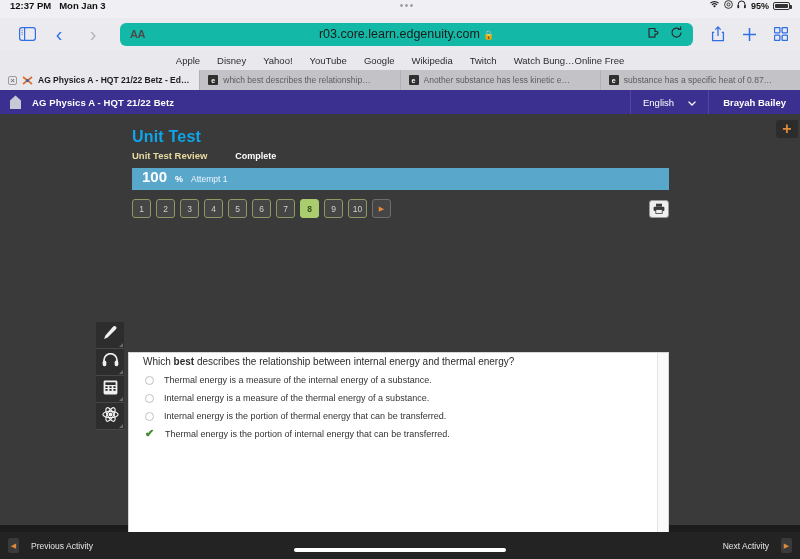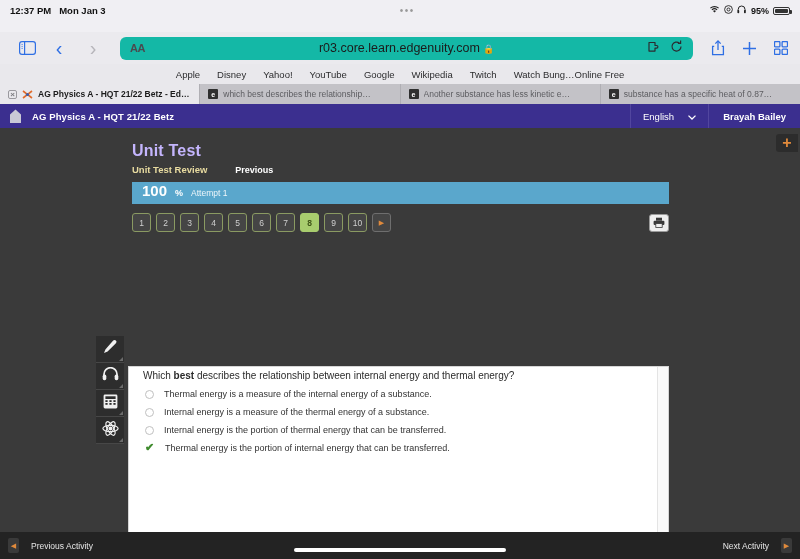--- a/index.html
+++ b/index.html
@@ -7,22 +7,22 @@
     width: 800px; height: 559px;
     font-family: "Liberation Sans", sans-serif;
     background: #1c1c1c;
     overflow: hidden;
   }
   #app { position: relative; width: 800px; height: 559px; }
 
   
   .statusbar {
     height: 18px; background: #f0eff3;
-    display: flex; align-items: flex-end;
-    padding: 16px 10px; font-size: 9.5px; color: #111;
+    display: flex; align-items: flex-start;
+    padding: 0 10px; font-size: 9.5px; color: #111;
   }
   .sb-left { display: flex; gap: 8px; align-items: center; font-weight: 600; }
   .sb-center { flex: 1; text-align: center; color: #999; letter-spacing: 1.5px; font-size: 10px; }
   .sb-right { display: flex; gap: 4px; align-items: center; font-size: 9px; font-weight: 600; }
   .batt-shell {
     width: 17px; height: 8px; border: 1px solid #333; border-radius: 2px;
     position: relative; display: inline-block;
   }
   .batt-shell::after {
     content: ""; position: absolute; right: -3px; top: 2px;
@@ -94,21 +94,21 @@
 
   
   .eg-body { position: relative; height: 411px; background: #3a3a3a; }
   .plus-btn {
     position: absolute; right: 2px; top: 6px; width: 22px; height: 18px;
     background: #2c2c2c; border-radius: 3px 0 0 3px;
     display: flex; align-items: center; justify-content: center;
     color: #e08a3c; font-size: 16px; font-weight: 700; line-height: 1;
   }
   .content { padding: 14px 0 0 132px; }
-  .unit-title { font-size: 16px; font-weight: 700; color: #c4b5fd; letter-spacing: 0.2px; }
+  .unit-title { font-size: 16px; font-weight: 700; color: #0ea5e9; letter-spacing: 0.2px; }
   .subrow { display: flex; align-items: center; gap: 28px; margin-top: 4px; }
   .review { font-size: 9.5px; font-weight: 700; color: #e8dba0; }
   .complete { font-size: 9px; font-weight: 700; color: #fff; }
   .scorebar {
     margin-top: 7px; width: 537px; height: 22px; background: #5aa7cc;
     display: flex; align-items: baseline; gap: 8px; padding-left: 10px;
   }
   .score-num { font-size: 15px; font-weight: 700; color: #fff; }
   .score-pct { font-size: 9px; font-weight: 700; color: #fff; }
   .attempt { font-size: 8.5px; color: #eef6fa; }
@@ -329,21 +329,21 @@
   </div>
 
   <div class="eg-body">
 
     <div class="plus-btn">+</div>
 
     <div class="content">
       <div class="unit-title">Unit Test</div>
       <div class="subrow">
         <span class="review">Unit Test Review</span>
-        <span class="complete">Previous</span>
+        <span class="complete">Complete</span>
       </div>
 
       <div class="scorebar">
         <span class="score-num">100</span>
         <span class="score-pct">%</span>
         <span class="attempt">Attempt 1</span>
       </div>
 
       <div class="qrow">
         <div class="qbtn">1</div>

